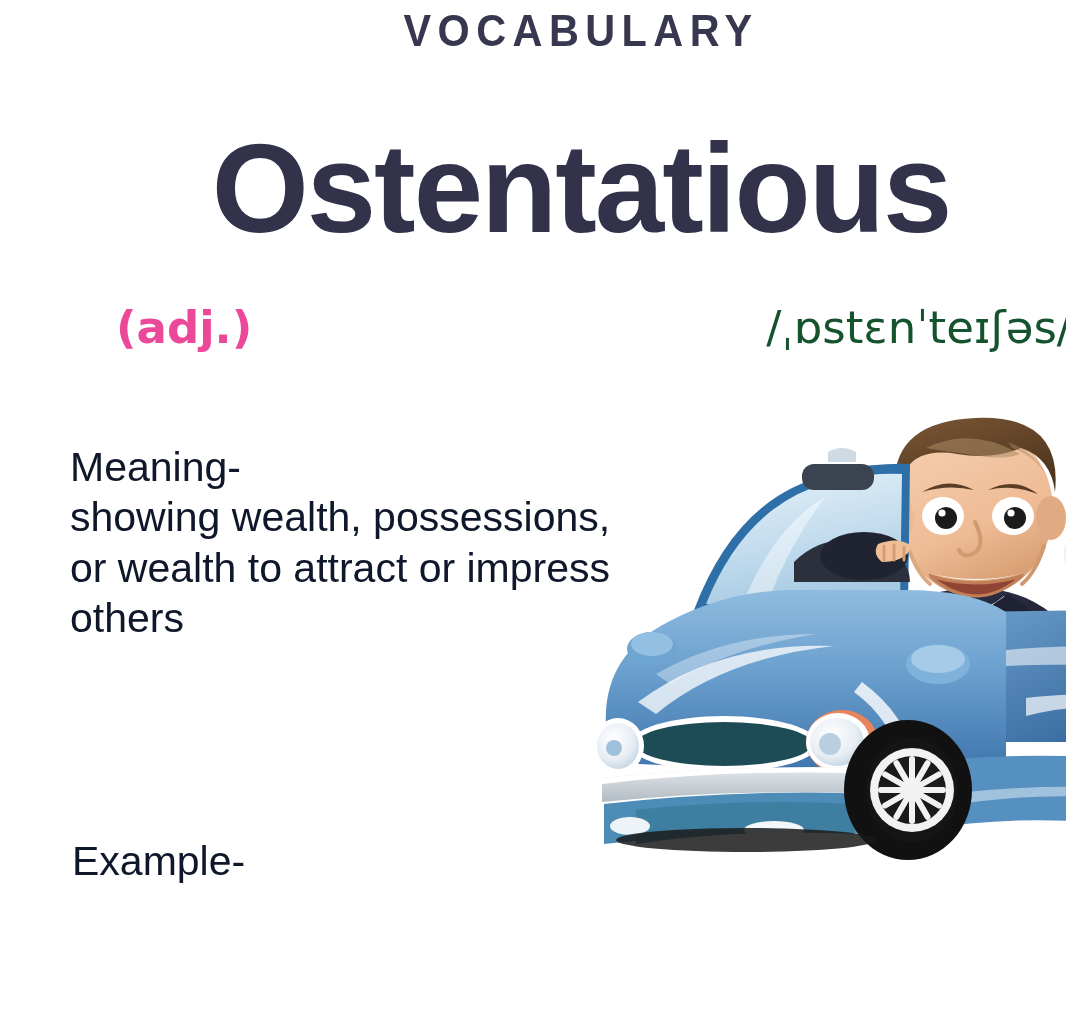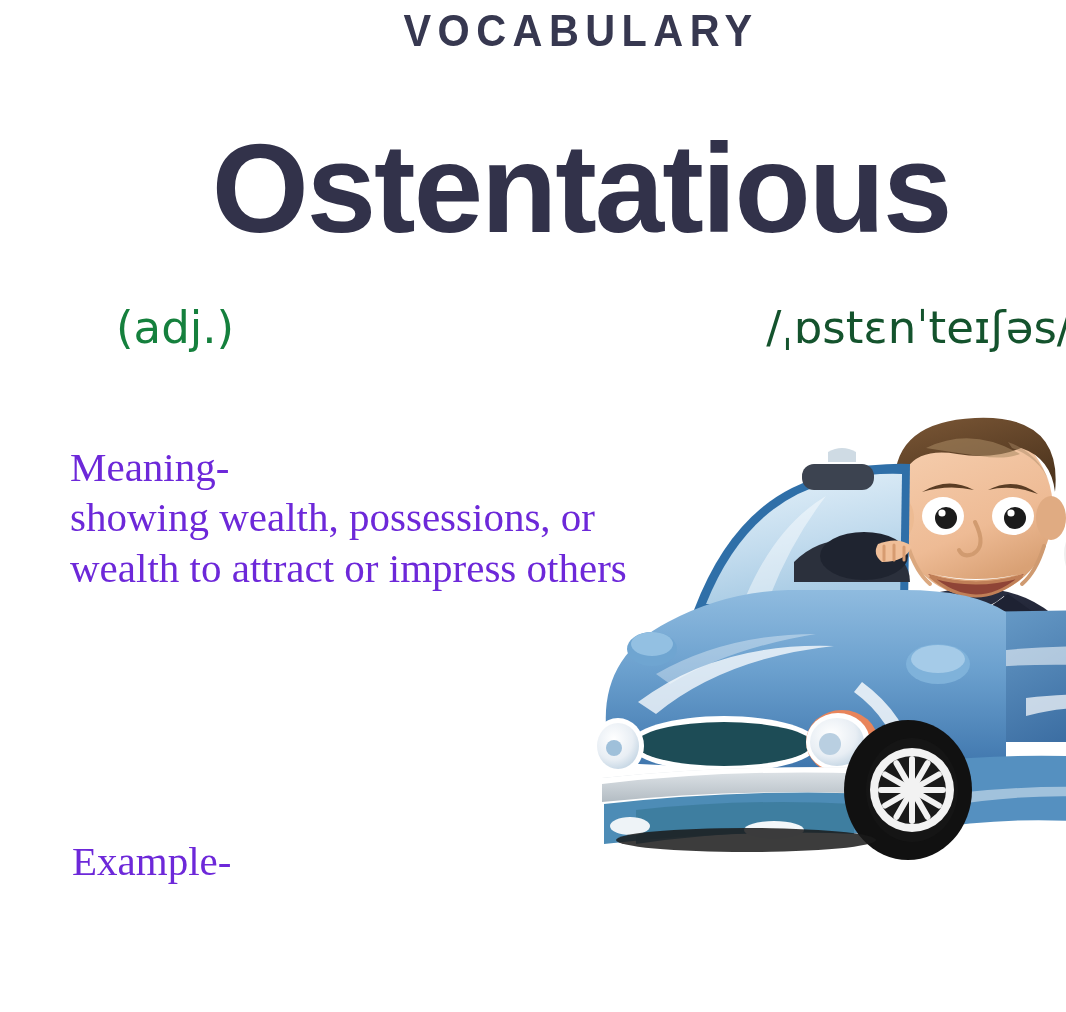--- a/index.html
+++ b/index.html
@@ -51,42 +51,42 @@
     line-height: 1;
     transform: scaleX(0.99);
   }
 
   
   .pos {
     position: absolute;
     top: 305px;
     left: 68px;
     font-family: "DejaVu Sans", sans-serif;
-    font-weight: 400;
+    font-weight: 700;
     font-size: 45px;
-    color: #15803d;
+    color: #ec4899;
     line-height: 1;
   }
   .ipa {
     position: absolute;
     top: 305px;
     right: 42px;
     font-family: "DejaVu Sans", sans-serif;
     font-weight: 400;
     font-size: 45px;
     color: #14532d;
     line-height: 1;
     letter-spacing: 0px;
   }
 
   
   .block {
     position: absolute;
-    font-family: Liberation Serif, serif;
-    color: #6d28d9;
+    font-family: Liberation Sans, sans-serif;
+    color: #0f172a;
     font-weight: 400;
   }
   .meaning-block {
     top: 442px;
     left: 22px;
     width: 580px;
     font-size: 41px;
     line-height: 1.23;
   }
   .meaning-block .lbl { display: block; }

